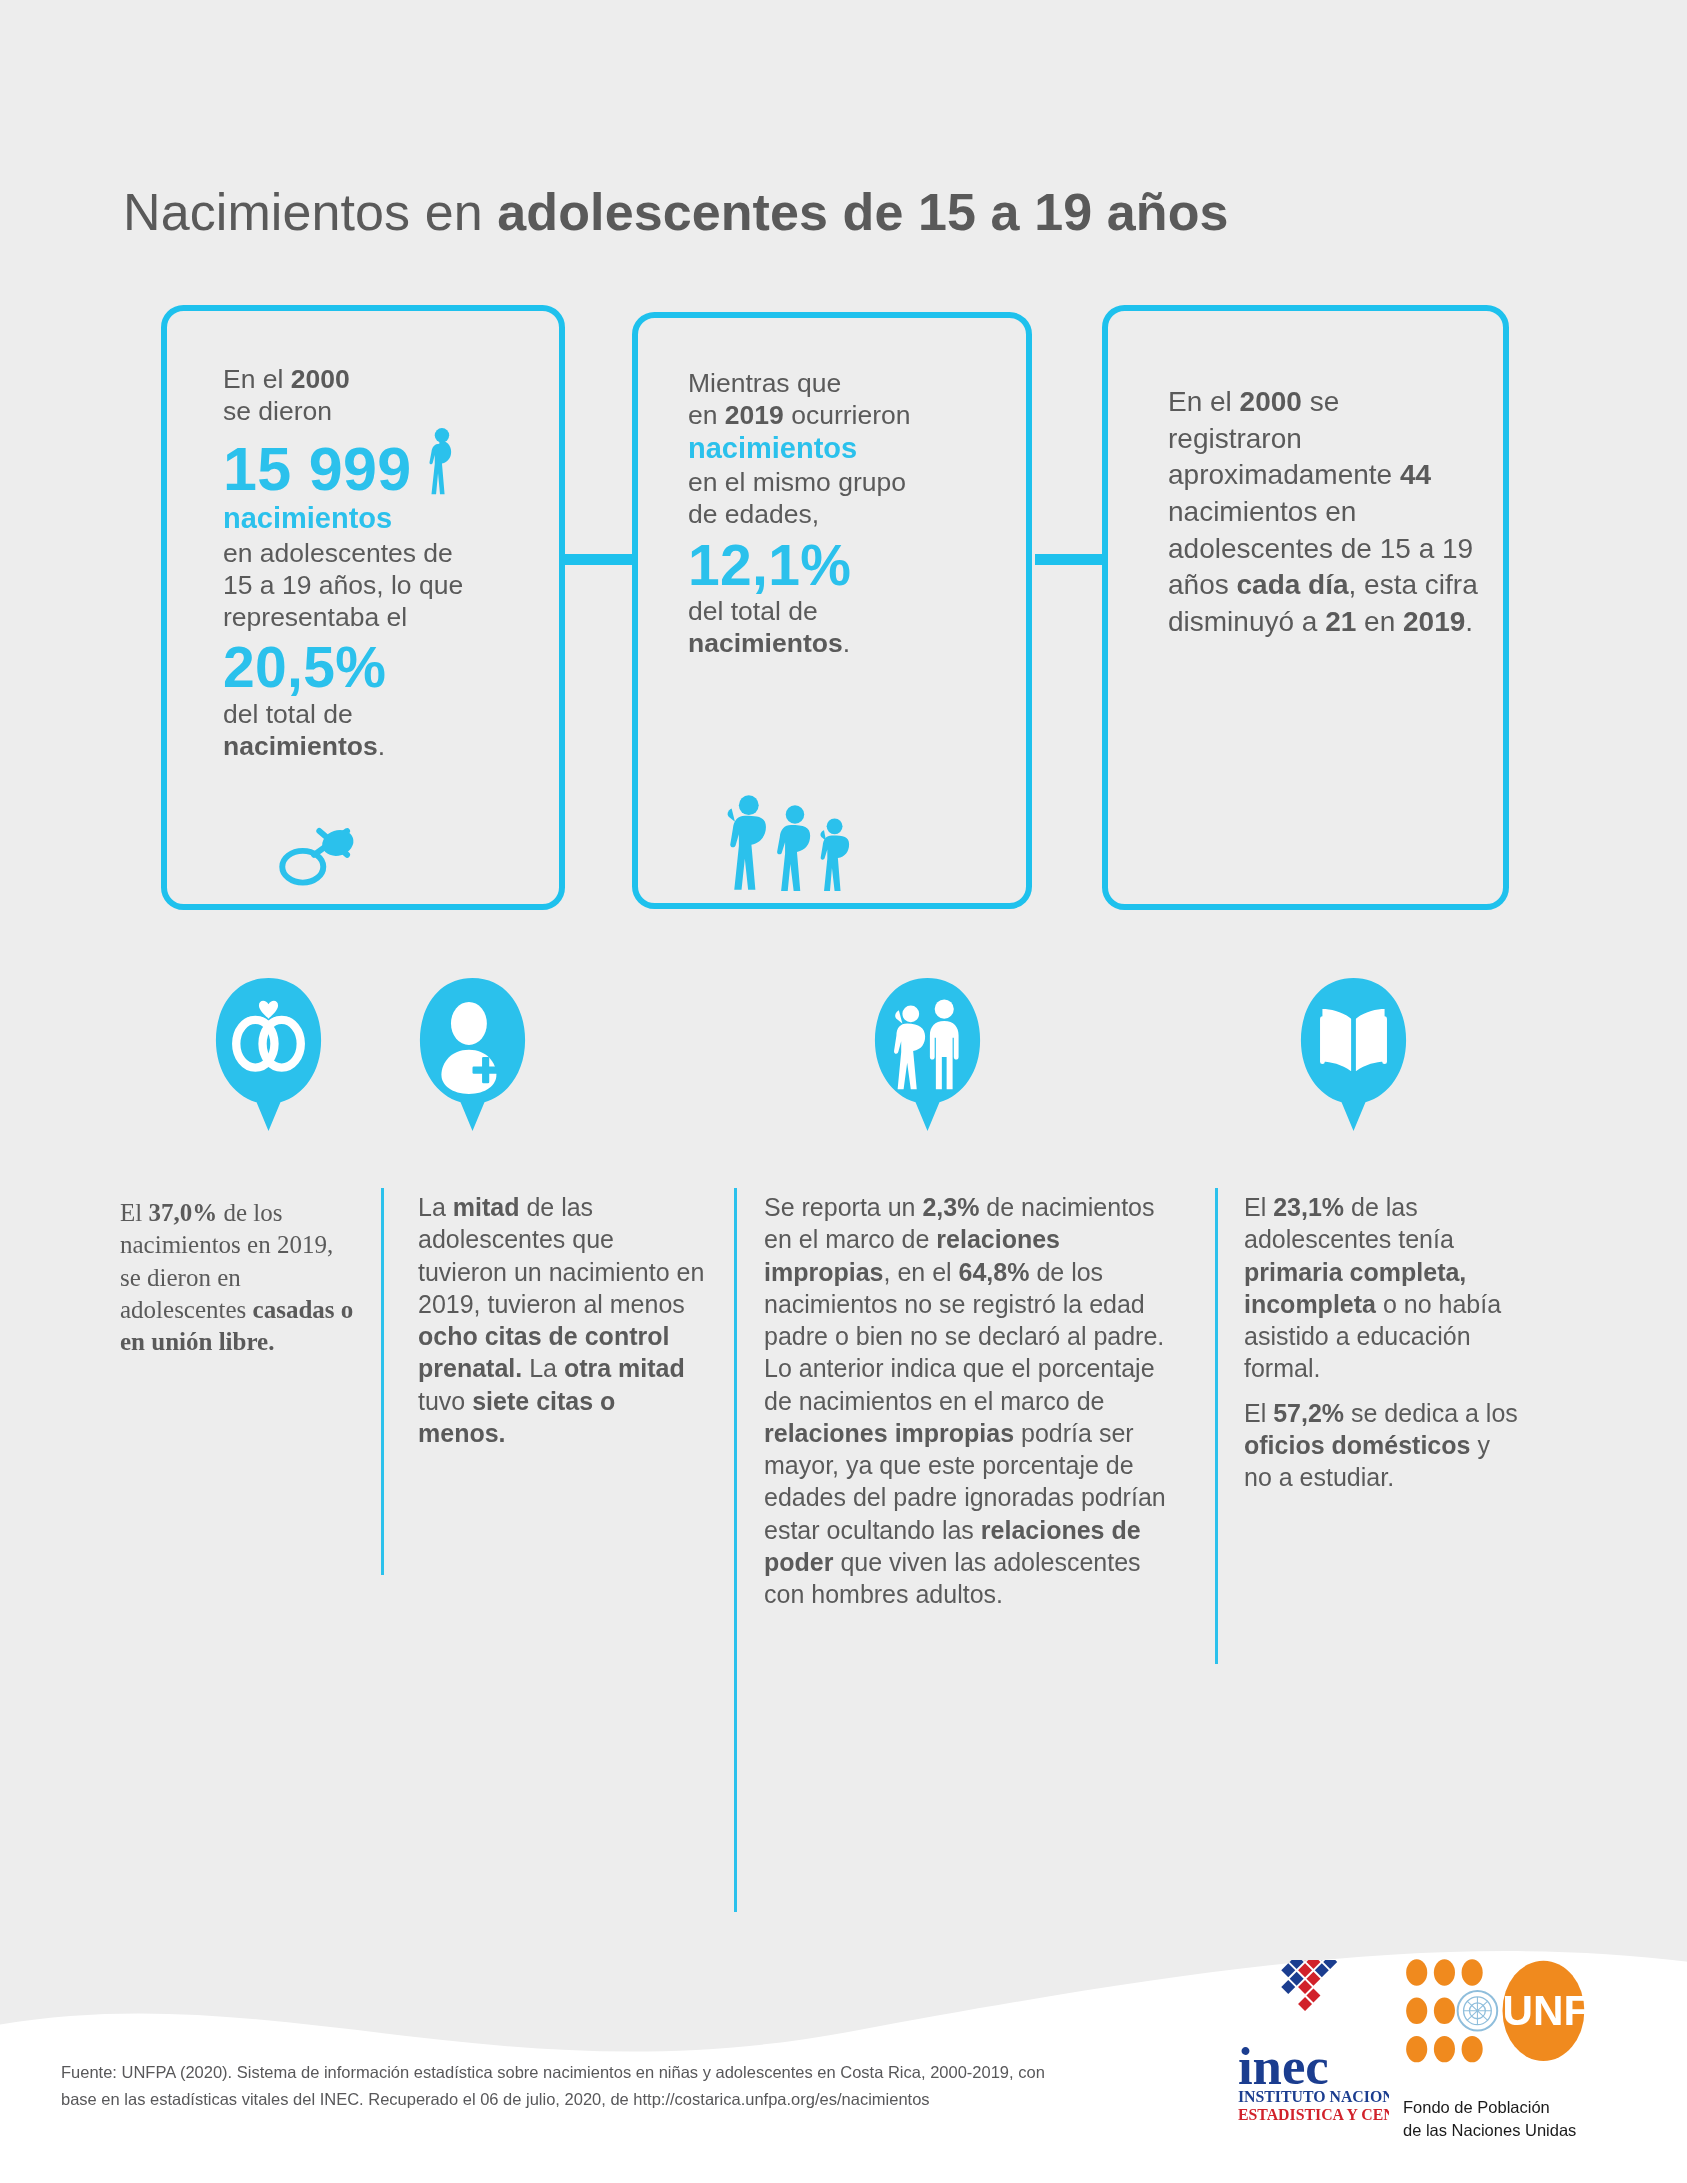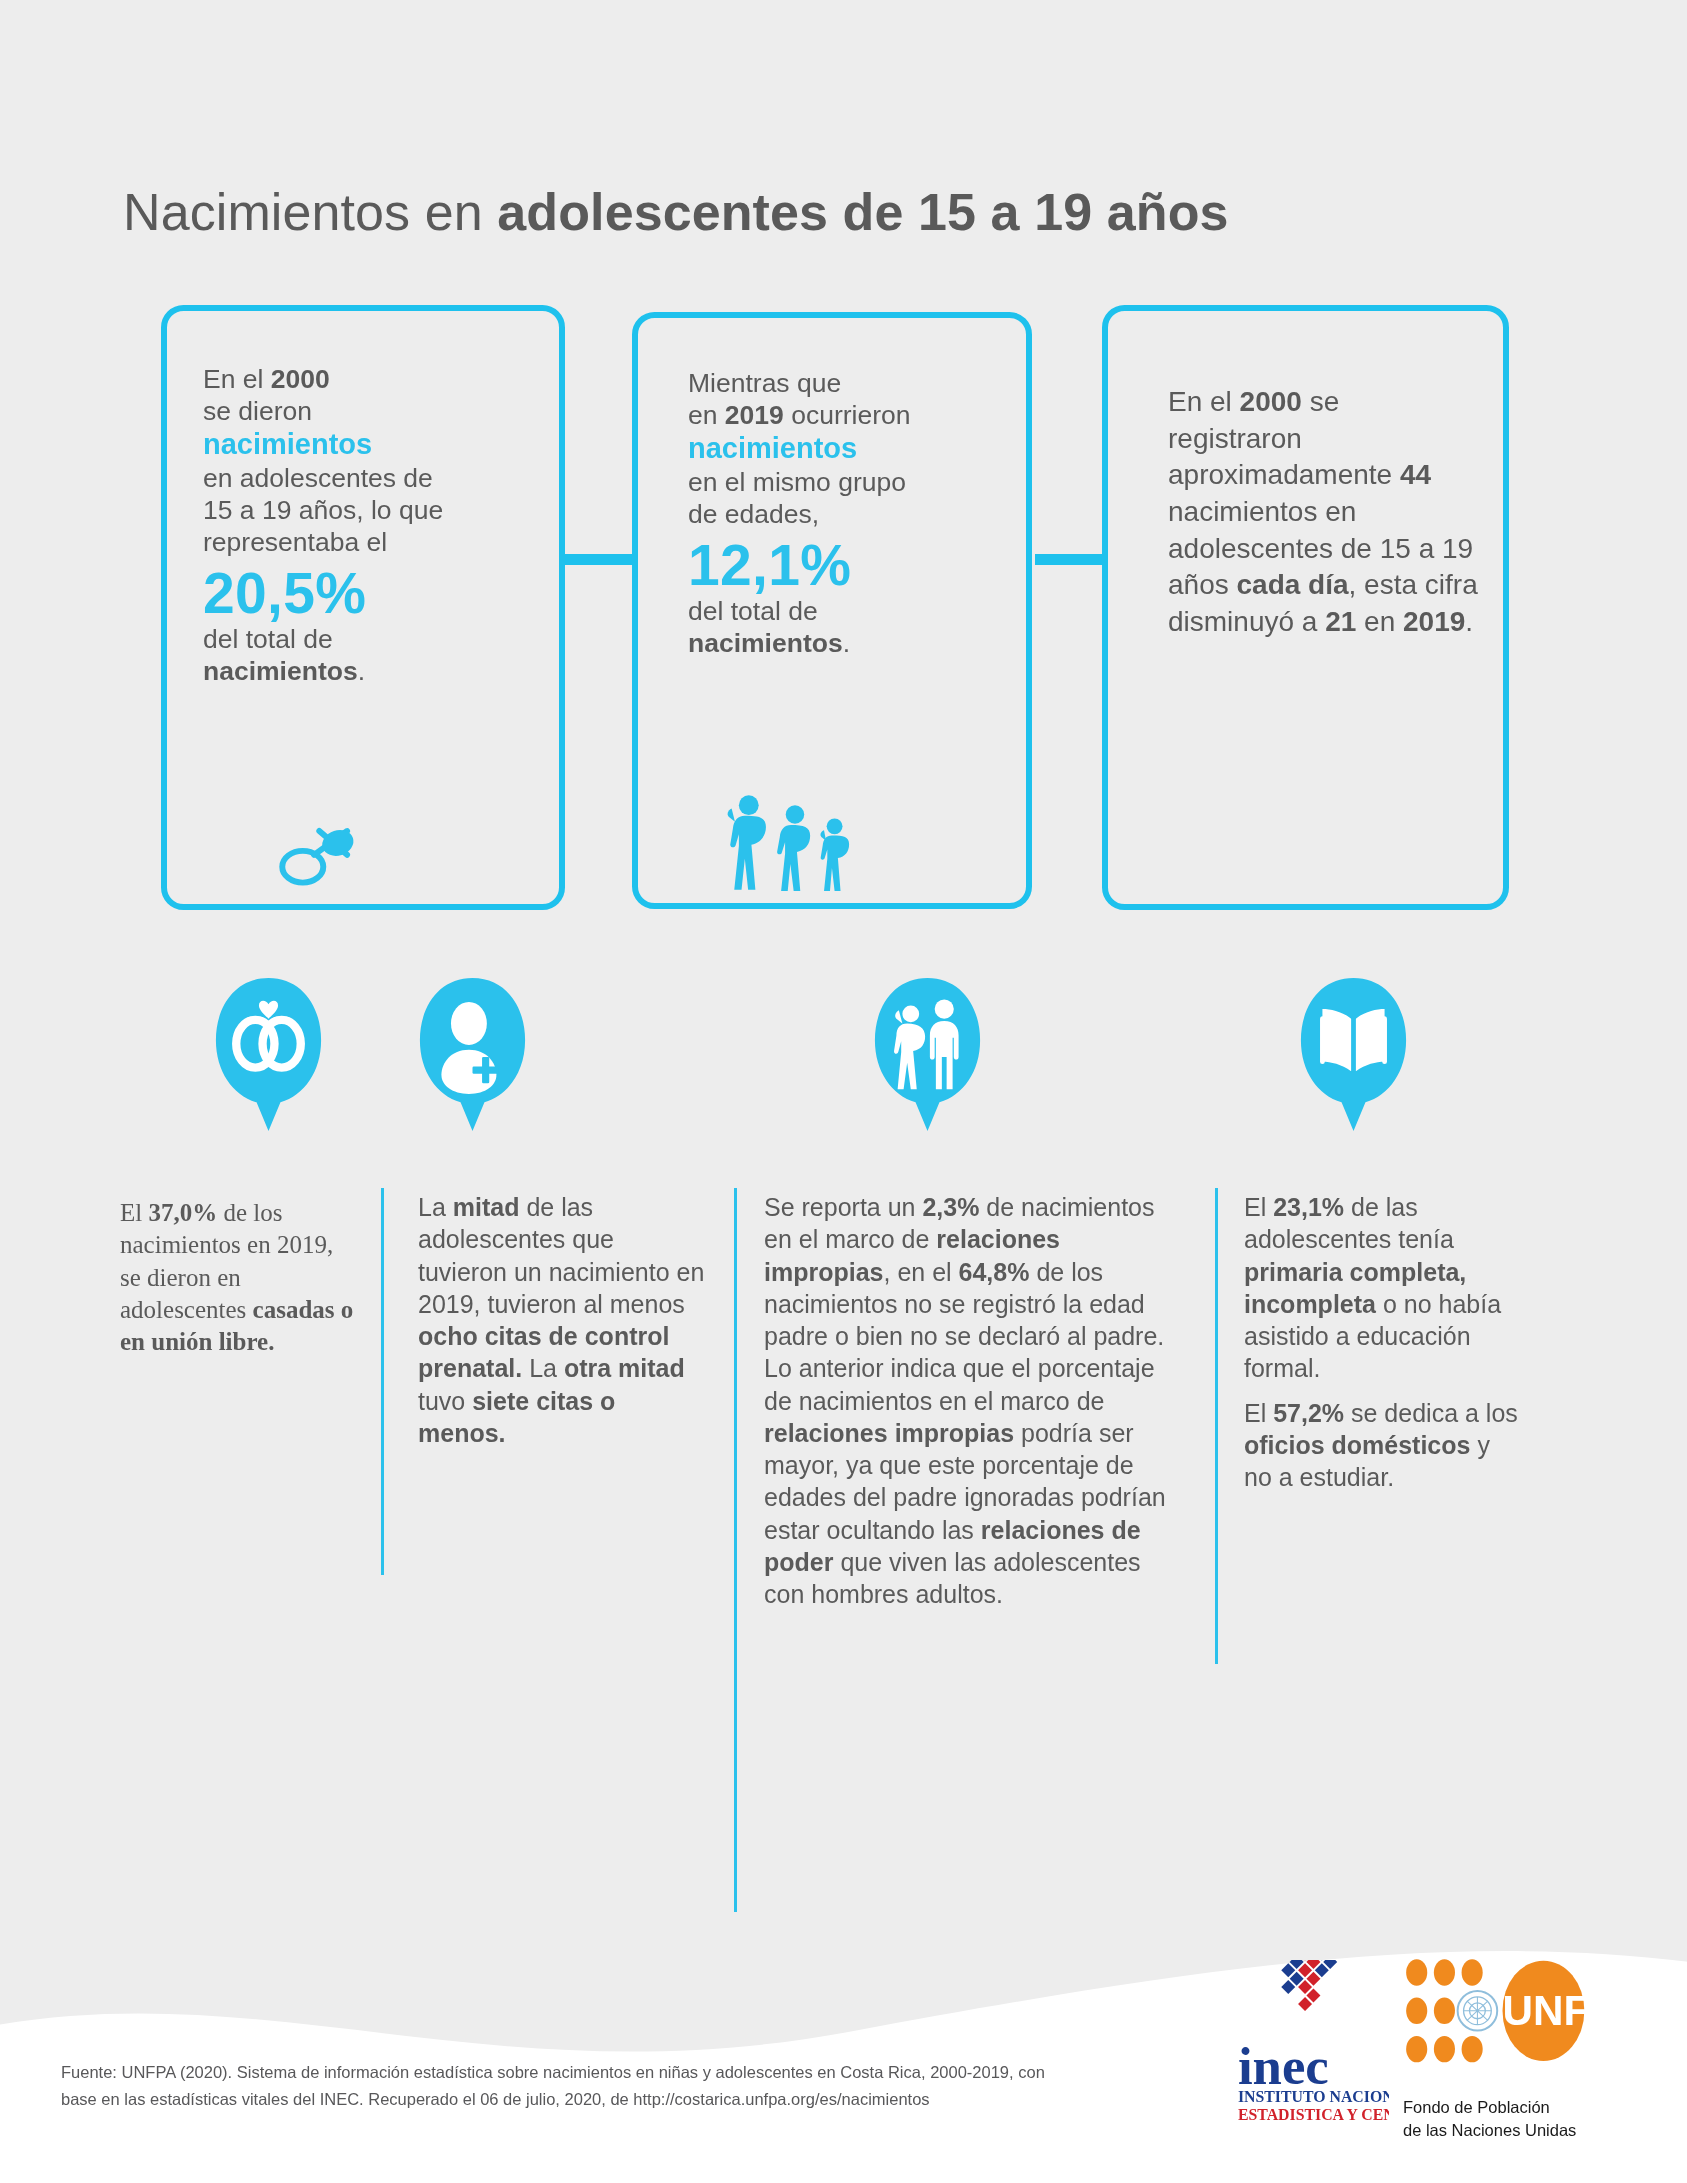--- a/index.html
+++ b/index.html
@@ -33,21 +33,21 @@
     border:6px solid #1EC1ED;
     border-radius:22.5px;
     background:#EDEDED;
     box-sizing:border-box;
   }
   .card1 { left:161px; top:305px; width:404px; height:605px; }
   .card2 { left:632px; top:312px; width:400px; height:597px; }
   .card3 { left:1102px; top:305px; width:407px; height:605px; }
 
   .card-body { position:absolute; color:#5A5A5A; }
-  .c1-body { left:36px; top:52px; width:318px; font-size:26.5px; line-height:1.21; }
+  .c1-body { left:56px; top:52px; width:318px; font-size:26.5px; line-height:1.21; }
   .c2-body { left:50px; top:49px; width:344px; font-size:26.5px; line-height:1.21; }
   .c3-body { left:52px; top:73px; width:311px; font-size:28px; line-height:1.31;margin-left:8px; }
 
   .bold { font-weight:700; color:#5A5A5A; }
   .bignum {
     color:#2BC1EC; font-weight:700; font-size:61px;
     line-height:1.0; letter-spacing:0.3px; display:block;
     margin:4px 0 1.3px 0;
   }
   .bignum.pct { font-size:57px; margin-top:6.6px; }
@@ -93,20 +93,27 @@
 
 <h1 class="title"><span class="reg">Nacimientos en </span><span class="bld">adolescentes de 15 a 19 años</span></h1>
 
 <div class="connector" style="left:559px; top:554px; width:79px;"></div>
 <div class="connector" style="left:1035px; top:554px; width:73px;"></div>
 
 <div class="card card1">
   <div class="card-body c1-body">
     <span class="ln"><span>En el </span><span class="bold">2000</span></span>
     <span class="ln">se dieron</span>
+    <div class="num-row">
+      <span class="bignum">15 999</span>
+      <svg width="38" height="69" viewBox="0 0 58 104" style="margin-bottom:5.3px;">
+        <circle cx="32" cy="12" r="11" fill="#2BC1EC"></circle>
+        <path d="M28 25c-7 0-11 5-12 12l-3 16c-0.6 3.4 3.6 4.6 4.8 1.4L21 42v14l-5 46h7l3-32 3 32h7l-4-47c9-2 14-9 14-18 0-10-7-17-18-17z" fill="#2BC1EC"></path>
+      </svg>
+    </div>
     <span class="ln cyanword" style="font-size:29px;">nacimientos</span>
     <span class="ln">en adolescentes de</span>
     <span class="ln">15 a 19 años, lo que</span>
     <span class="ln">representaba el</span>
     <span class="bignum pct">20,5%</span>
     <span class="ln">del total de </span>
     <span class="ln"><span class="bold">nacimientos</span><span>.</span></span>
   </div>
   <svg width="86" height="73" viewBox="0 0 130 110" style="position:absolute; left:106px; bottom:12px;">
     <ellipse cx="45" cy="72" rx="31" ry="24" fill="none" stroke="#2BC1EC" stroke-width="9"></ellipse>

